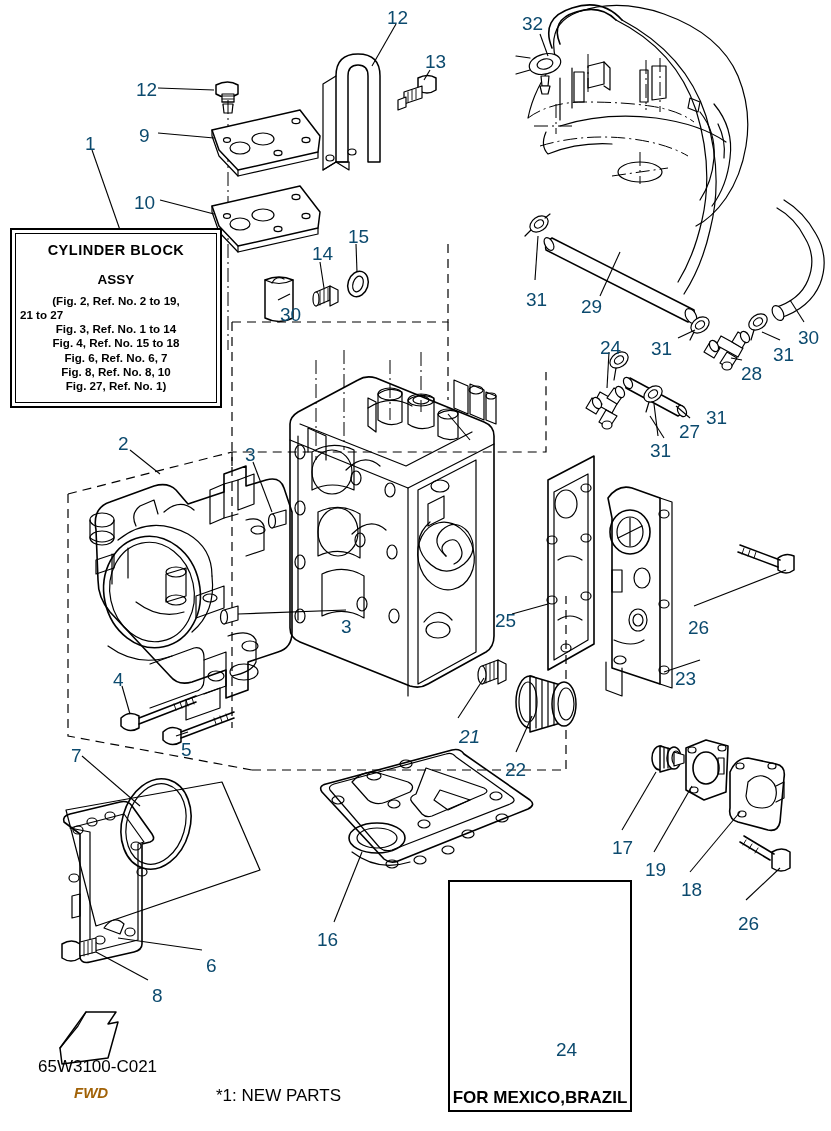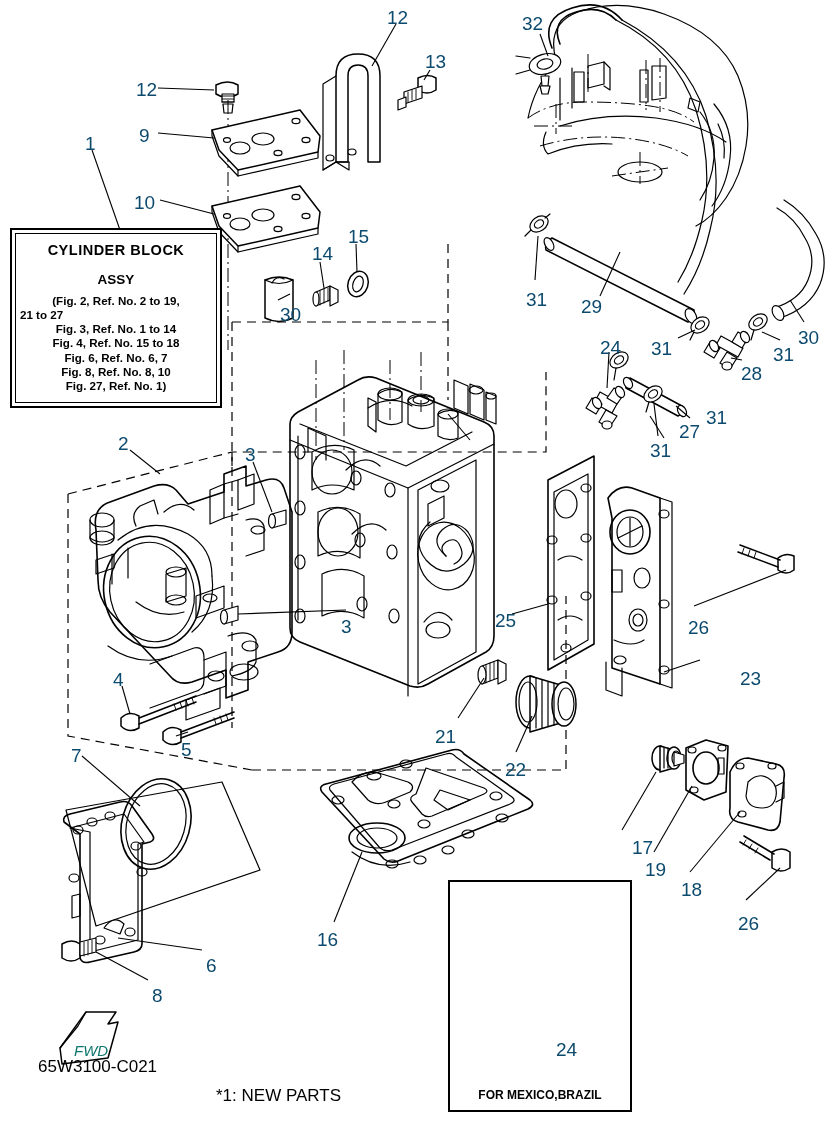--- a/index.html
+++ b/index.html
@@ -16,26 +16,26 @@
   .legendinner{border:1px solid #000;width:100%;height:100%;box-sizing:border-box;
                padding:6px 4px 4px;text-align:center;}
   .lg-t1{font-size:14.5px;font-weight:bold;letter-spacing:.5px;margin-top:2px;}
   .lg-t2{font-size:13.5px;font-weight:bold;margin-top:14px;}
   .lg-l{font-size:11.6px;font-weight:bold;margin-top:7px;line-height:1.22;}
   .lg-l div{white-space:nowrap;}
   .lg-r{text-align:left;padding-right:6px;}
   .insetbox{position:absolute;left:448px;top:880px;width:184px;height:232px;
             border:2px solid #000;background:#fff;box-sizing:border-box;}
   .insetlabel{position:absolute;left:452px;top:1088px;width:176px;text-align:center;
-              font-size:12px;font-weight:bold;letter-spacing:0px;}
+              font-size:17px;font-weight:bold;letter-spacing:0px;}
   .docnum{position:absolute;left:38px;top:1057px;font-size:17px;}
   .note1{position:absolute;left:216px;top:1086px;font-size:17px;}
   .note2{position:absolute;left:238px;top:1110px;font-size:17px;}
-  .fwdtext{position:absolute;left:74px;top:1042px;font-size:15px;font-weight:normal;
-           font-style:italic;color:#0f766e;}
+  .fwdtext{position:absolute;left:74px;top:1084px;font-size:15px;font-weight:bold;
+           font-style:italic;color:#a16207;}
 </style>
 </head>
 <body>
 
 <div id="sheet">
 
 <svg viewBox="0 0 831 1131" xmlns="http://www.w3.org/2000/svg">
   <defs>
     <style>
       .ln{fill:none;stroke:#000;stroke-width:1.2;stroke-linejoin:round;stroke-linecap:round;}
@@ -567,27 +567,27 @@
       <div class="callout" style="left: 71px; top: 746px;">7</div>
       <div class="callout" style="left: 152px; top: 986px;">8</div>
       <div class="callout" style="left: 139px; top: 126px;">9</div>
       <div class="callout" style="left: 134px; top: 193px;">10</div>
       <div class="callout" style="left: 136px; top: 80px;">12</div>
       <div class="callout" style="left: 387px; top: 8px;">12</div>
       <div class="callout" style="left: 425px; top: 52px;">13</div>
       <div class="callout" style="left: 312px; top: 244px;">14</div>
       <div class="callout" style="left: 348px; top: 227px;">15</div>
       <div class="callout" style="left: 317px; top: 930px;">16</div>
-      <div class="callout" style="left: 632px; top: 838px;">17</div>
+      <div class="callout" style="left: 612px; top: 838px;">17</div>
       <div class="callout" style="left: 681px; top: 880px;">18</div>
       <div class="callout" style="left: 645px; top: 860px;">19</div>
       <div class="callout" style="left: 280px; top: 305px;">30</div>
-      <div class="callout" style="left: 435px; top: 727px;">21</div>
+      <div class="callout" style="left: 459px; top: 727px; font-style: italic;">21</div>
       <div class="callout" style="left: 505px; top: 760px;">22</div>
-      <div class="callout" style="left: 740px; top: 669px;">23</div>
+      <div class="callout" style="left: 675px; top: 669px;">23</div>
       <div class="callout" style="left: 600px; top: 338px;">24</div>
       <div class="callout" style="left: 495px; top: 611px;">25</div>
       <div class="callout" style="left: 688px; top: 618px;">26</div>
       <div class="callout" style="left: 738px; top: 914px;">26</div>
       <div class="callout" style="left: 679px; top: 422px;">27</div>
       <div class="callout" style="left: 741px; top: 364px;">28</div>
       <div class="callout" style="left: 581px; top: 297px;">29</div>
       <div class="callout" style="left: 798px; top: 328px;">30</div>
       <div class="callout" style="left: 526px; top: 290px;">31</div>
       <div class="callout" style="left: 651px; top: 339px;">31</div>

